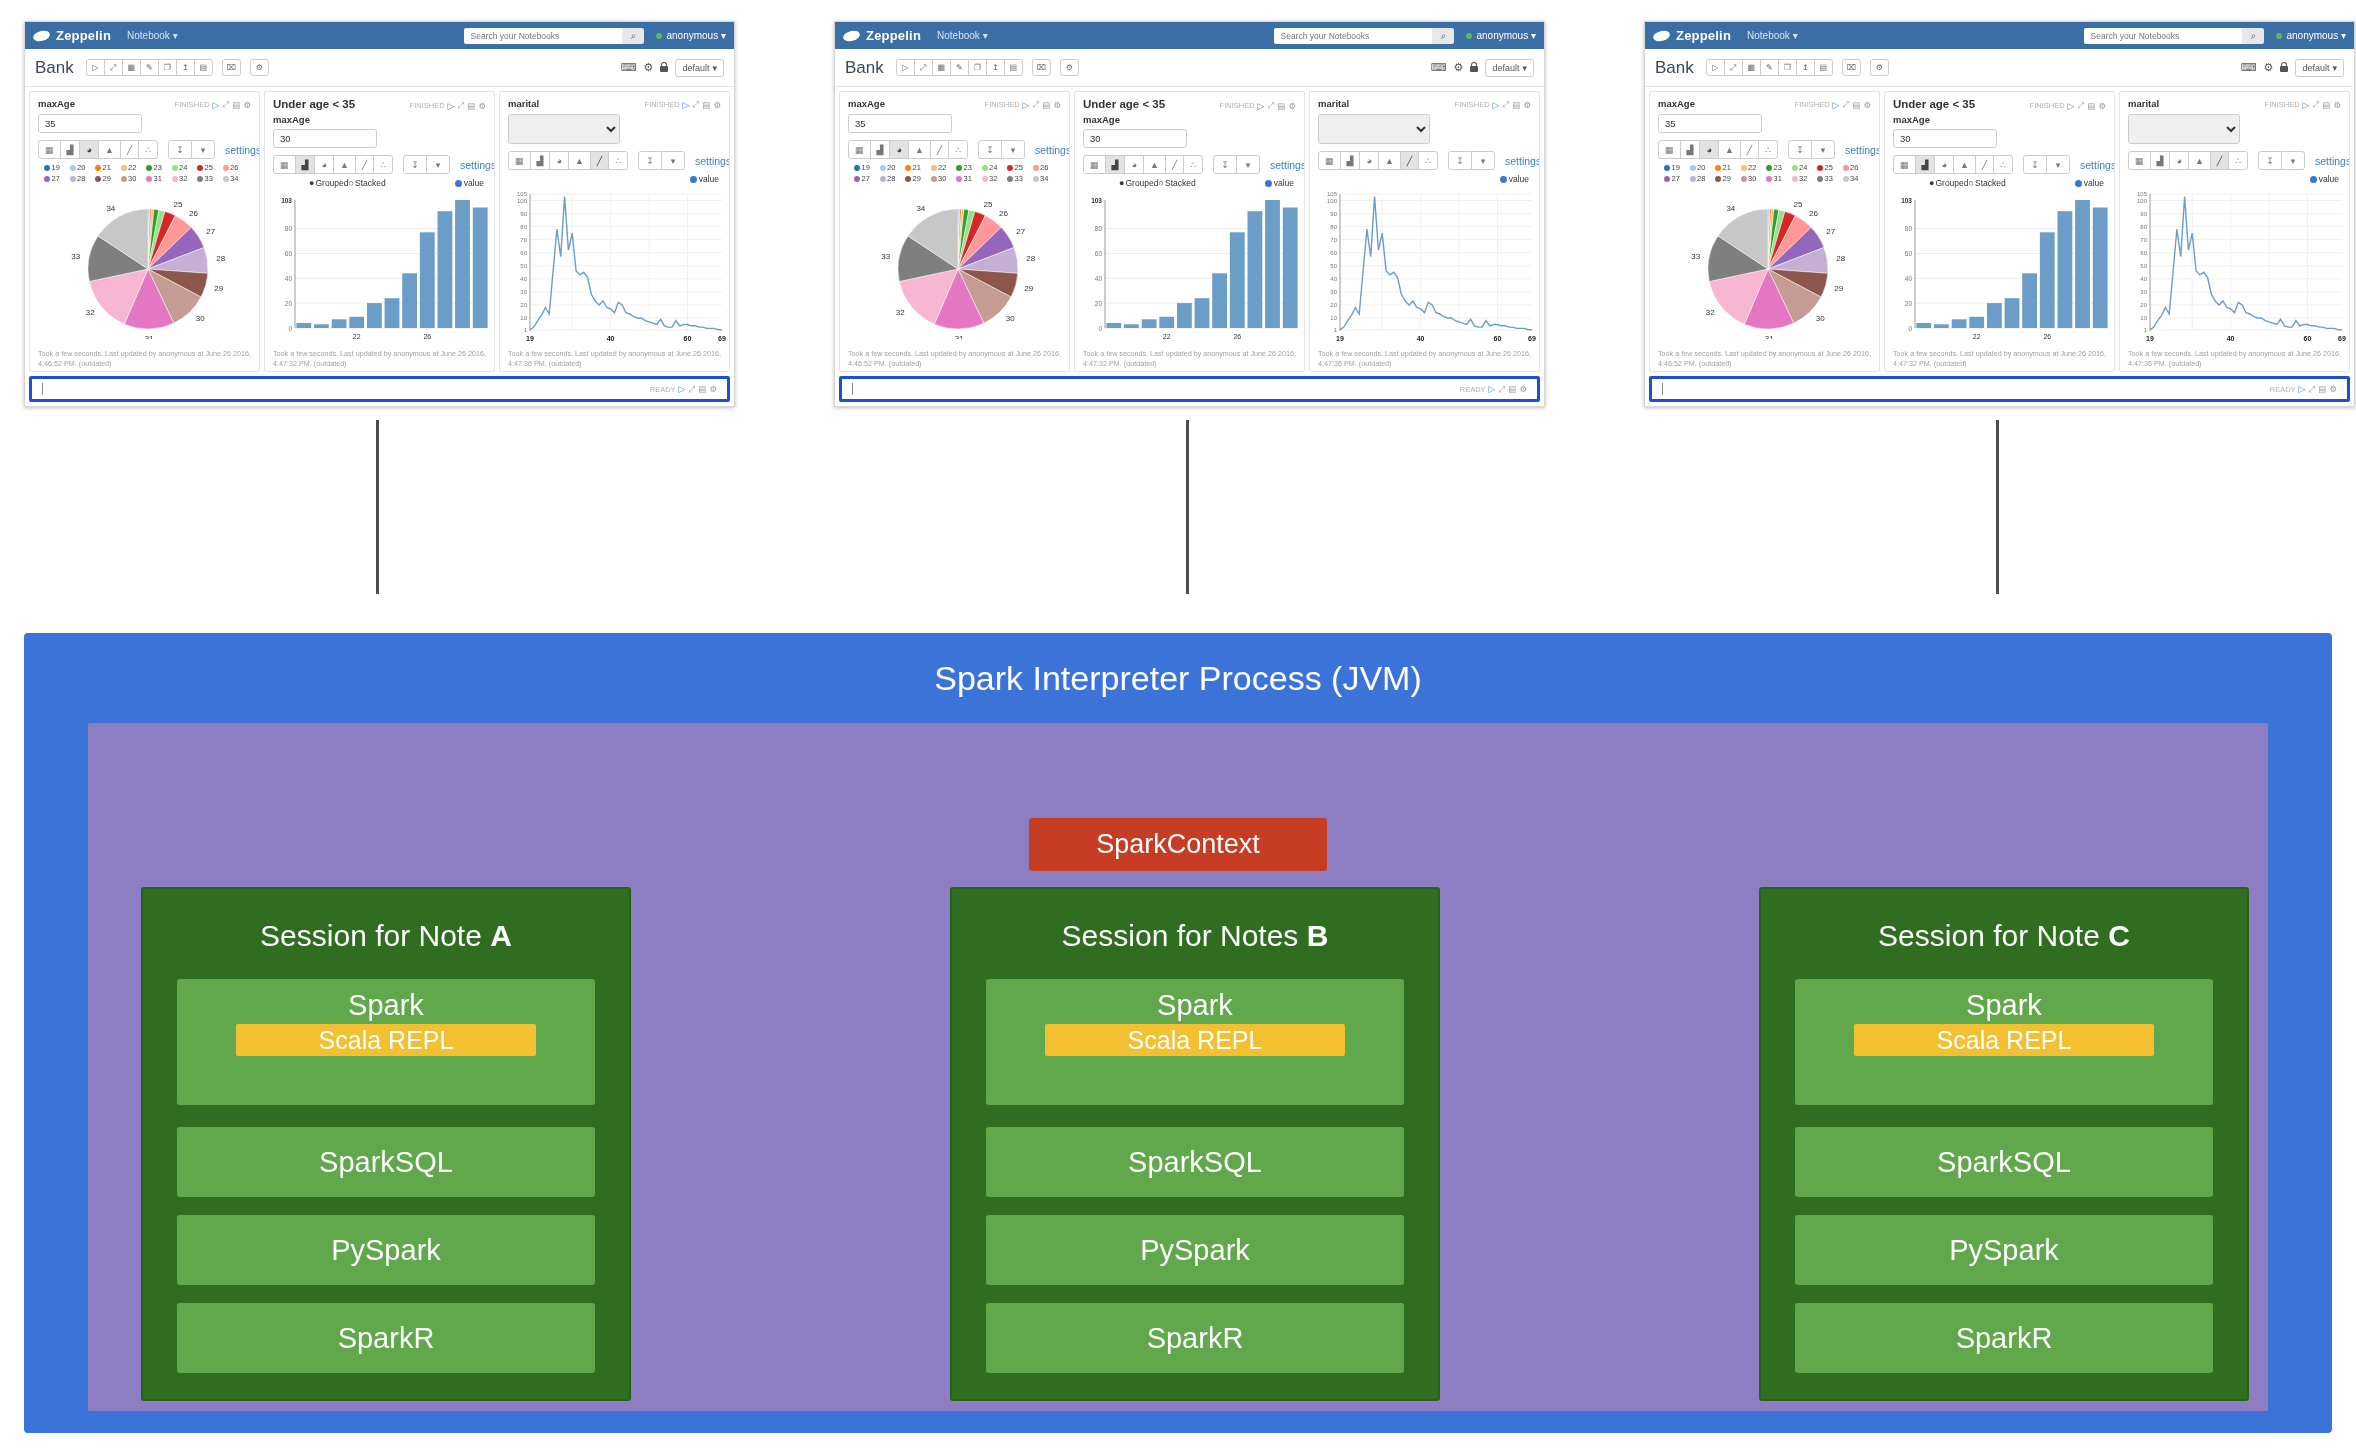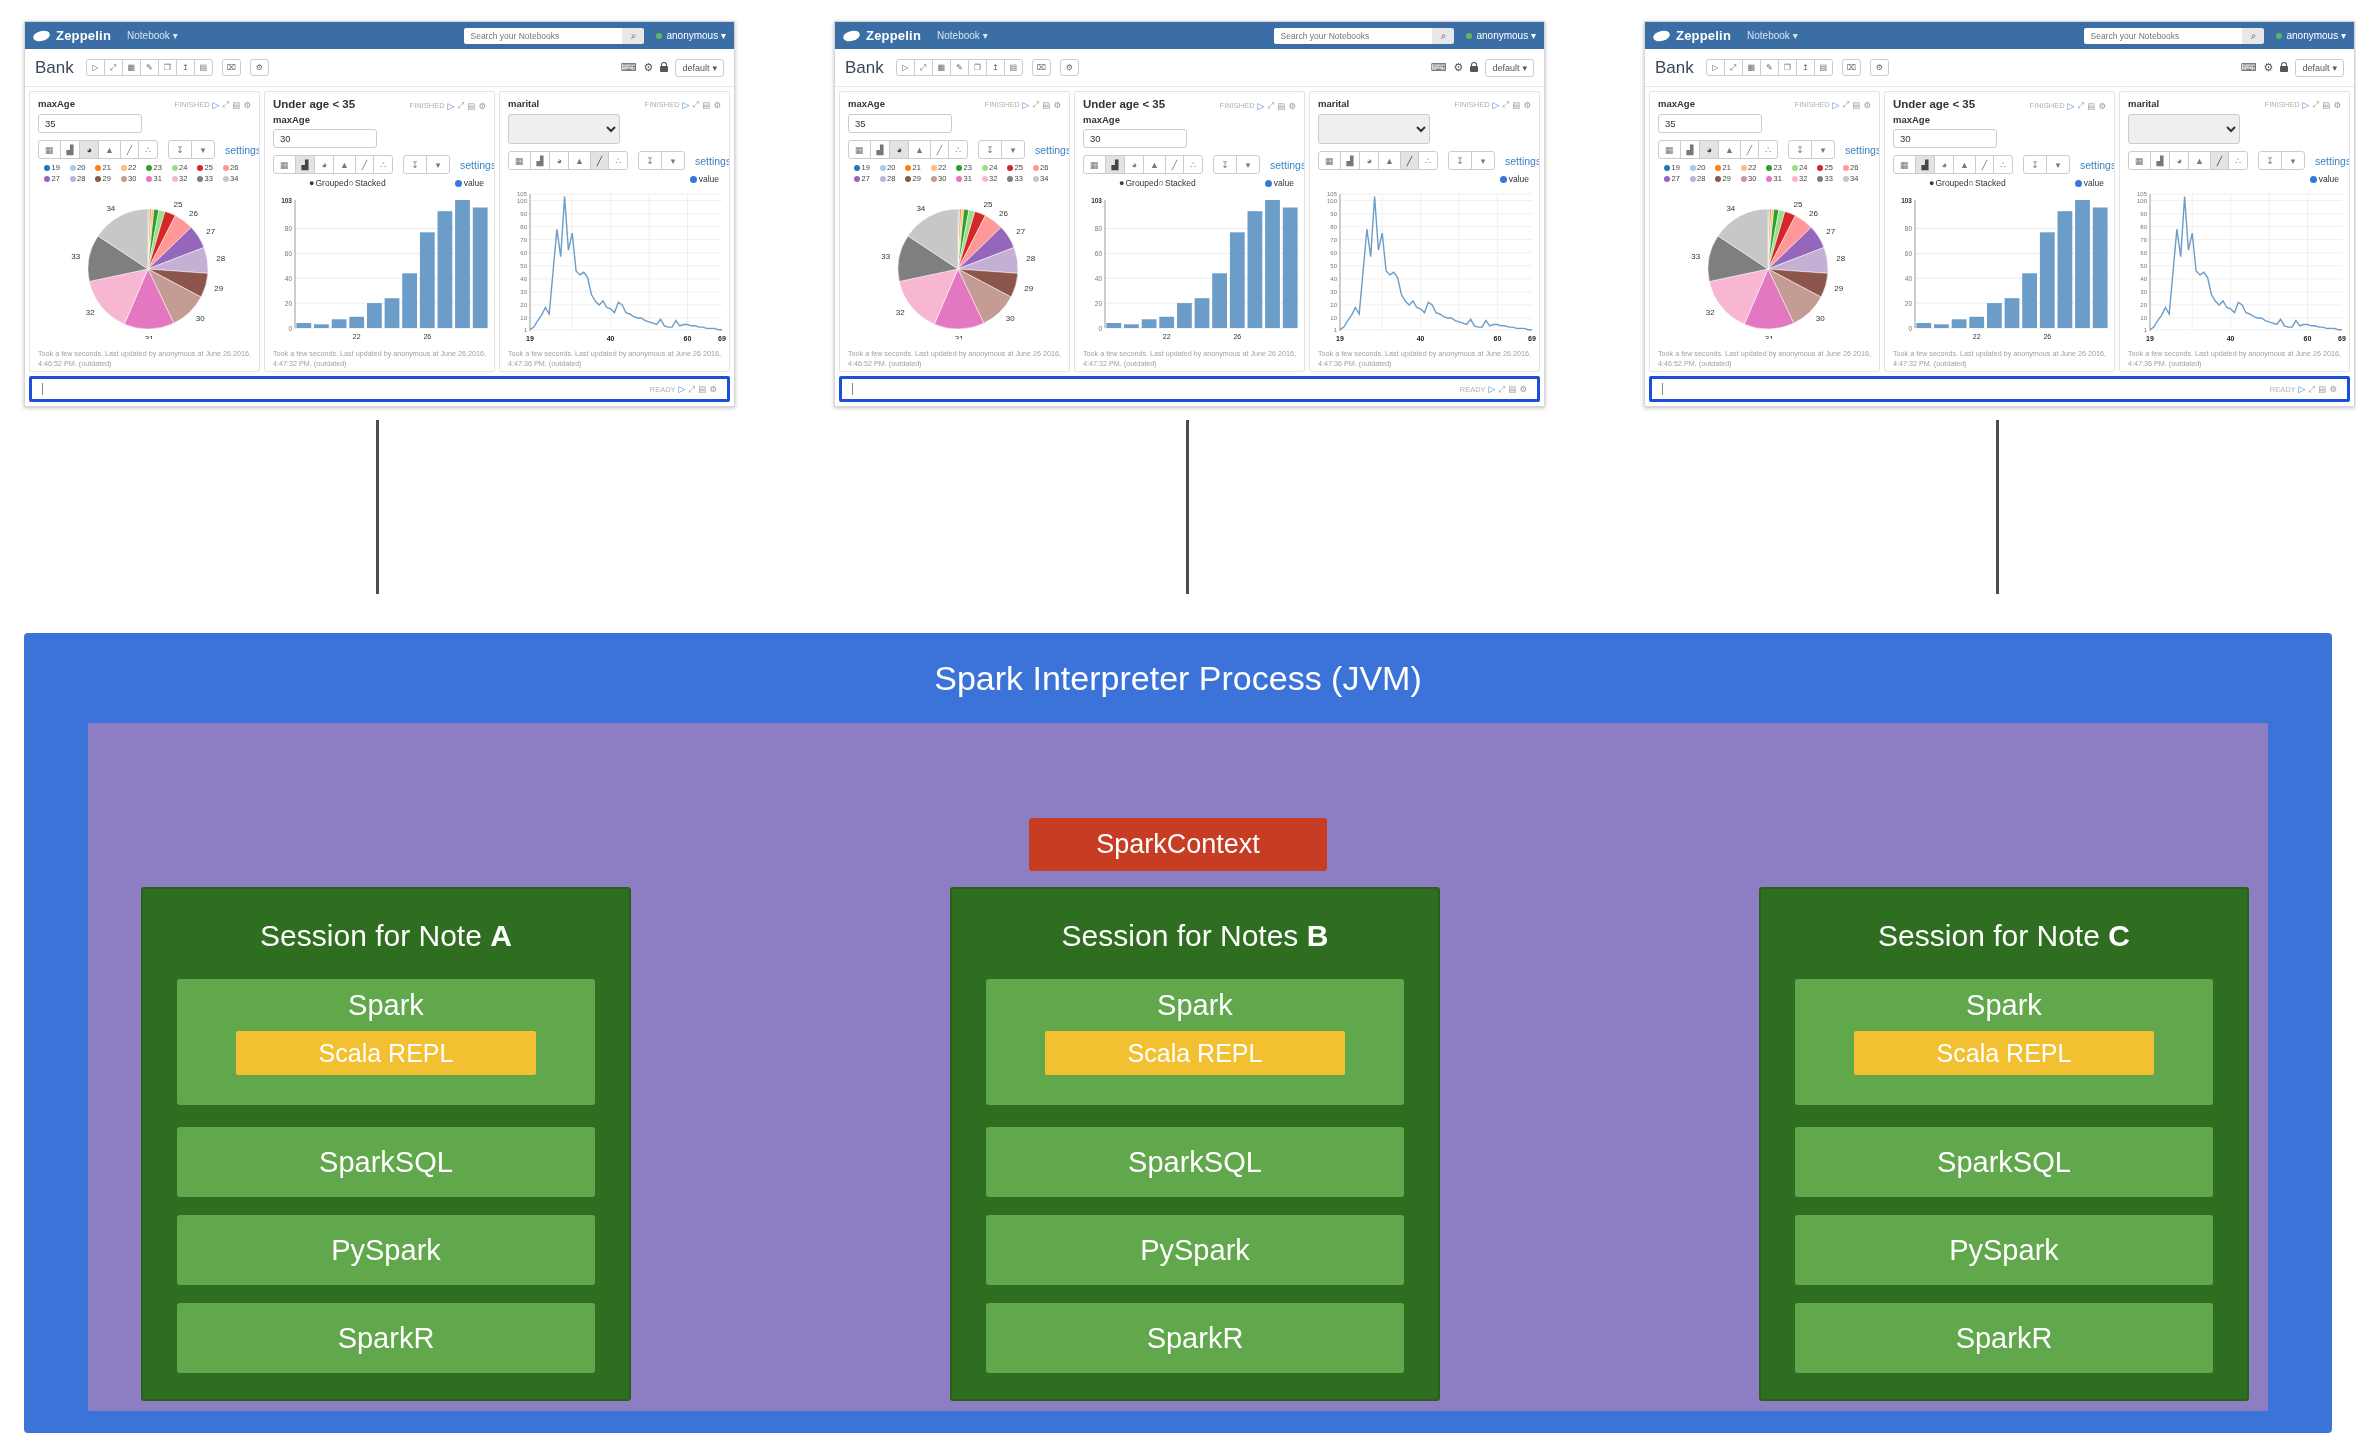--- a/index.html
+++ b/index.html
@@ -78,21 +78,21 @@
   .group-title{text-align:center;color:#fff;font-size:32px;margin-top:16px;}
   #sparkctx{position:absolute;left:50%;transform:translateX(-50%);top:95px;width:298px;height:53px;background:var(--context,#c63d24);border-radius:3px;color:#fff;font-size:27px;display:flex;align-items:center;justify-content:center;}
   .session{position:absolute;top:164px;width:490px;height:514px;background:var(--session,#2f6e20);border:2px solid #295f1a;border-radius:3px;}
   .s1{left:53px;} .s2{left:862px;} .s3{left:1671px;}
   .session-title{color:#fff;font-size:30px;text-align:center;padding-top:30px;}
   .session-title b{font-weight:bold;}
   .rows{padding:26px 34px 0;}
   .srow{background:var(--row,#61a74b);border-radius:3px;color:#fff;font-size:29px;display:flex;align-items:center;justify-content:center;margin-bottom:18px;}
   .srow.tall{height:126px;flex-direction:column;justify-content:flex-start;padding-top:10px;margin-bottom:22px;}
   .srow.small{height:70px;}
-  .scala-box{margin-top:9px;width:300px;height:44px;background:var(--scala,#f3c032);border-radius:2px;color:#fff;font-size:25px;display:flex;align-items:center;justify-content:center;}
+  .scala-box{margin-top:2px;width:300px;height:32px;background:var(--scala,#f3c032);border-radius:2px;color:#fff;font-size:25px;display:flex;align-items:center;justify-content:center;}
 
   svg text{font-family:"Liberation Sans",sans-serif;}
 </style>
 </head>
 <body>
 <div id="stage">
 
 <div class="nb-mount pos1">
   <div class="nb">
     <div class="nb-navbar">

